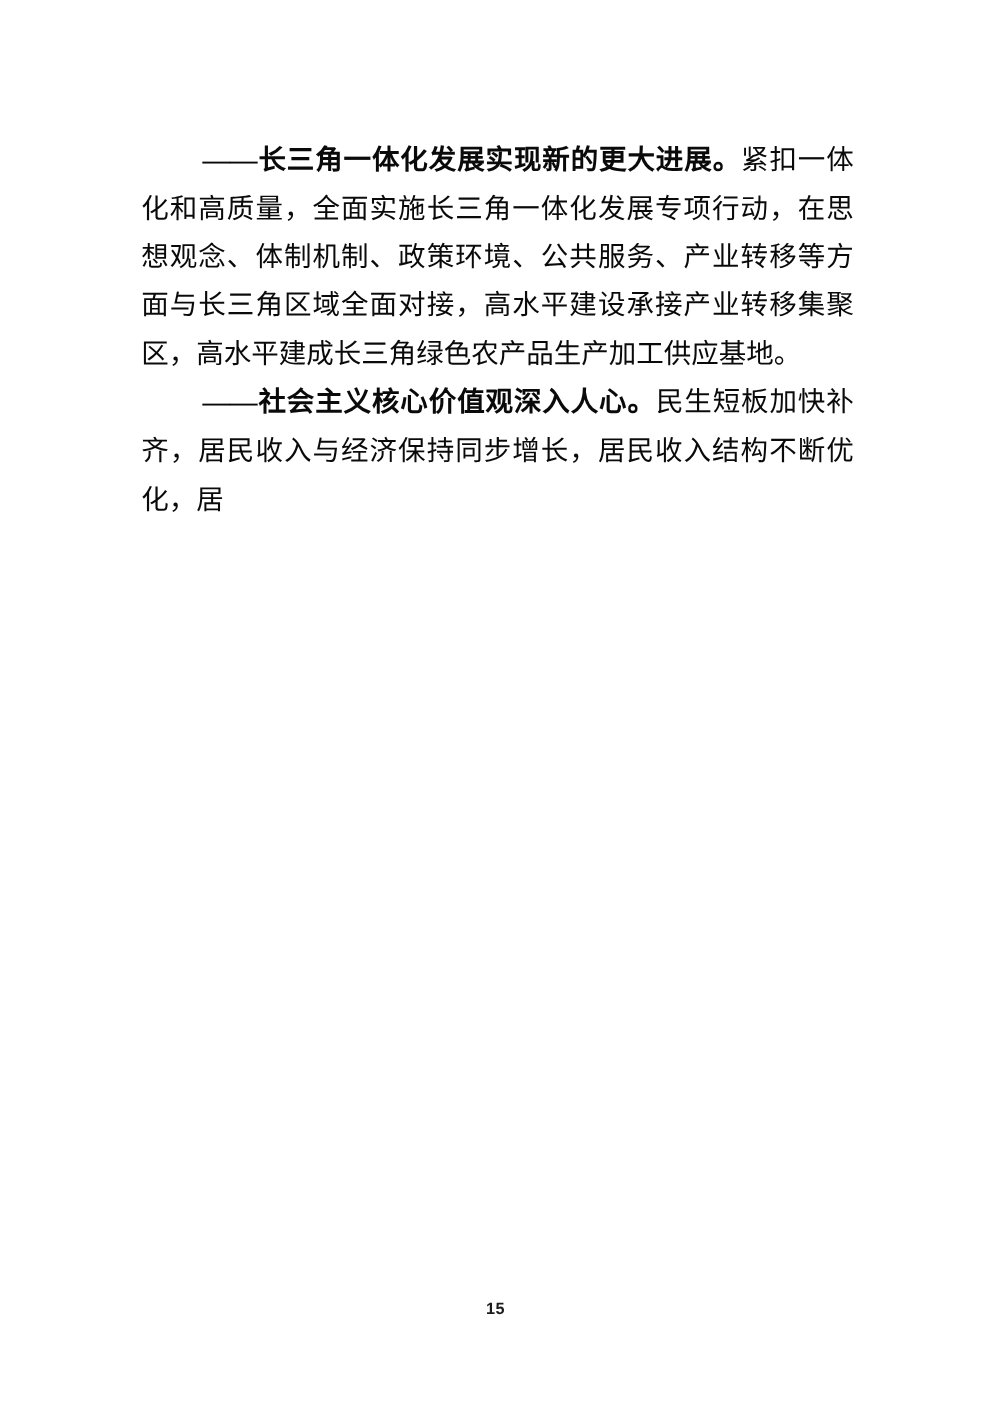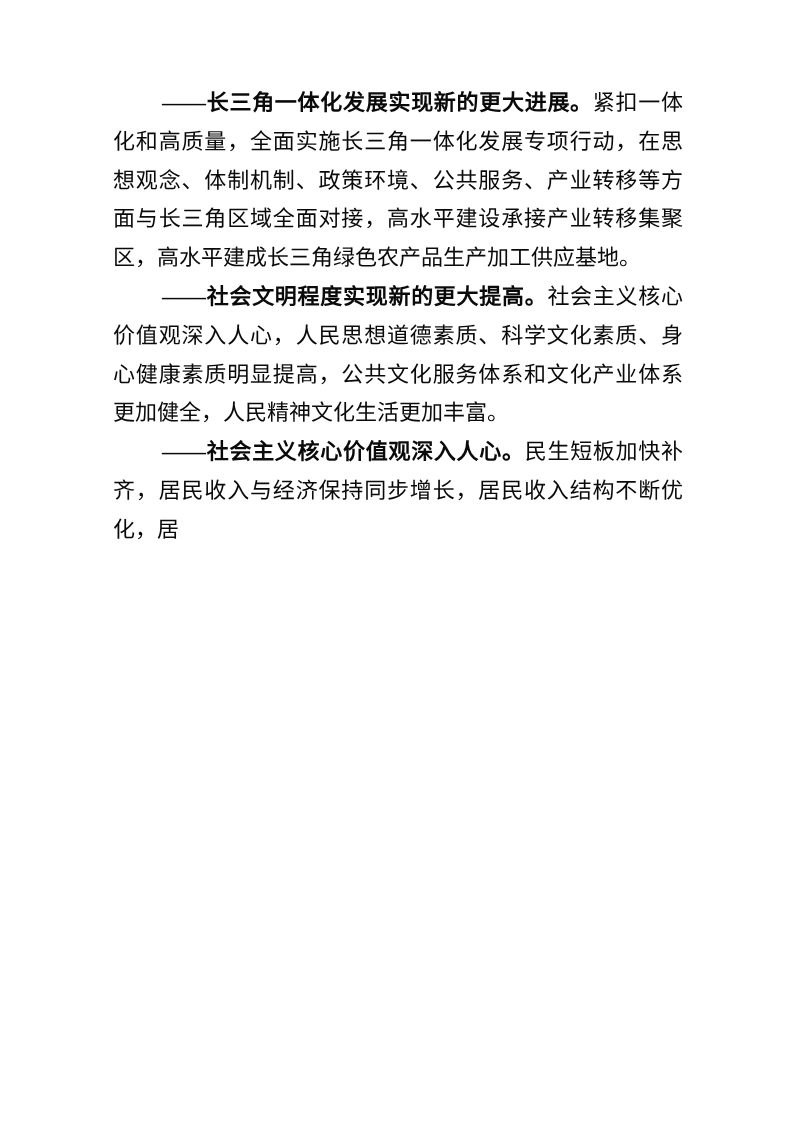--- a/index.html
+++ b/index.html
@@ -12,21 +12,21 @@
     width: 793px;
     height: 1122px;
     background: #ffffff;
     overflow: hidden;
     font-family: "Liberation Serif", "DejaVu Serif", serif;
     color: #000000;
   }
   .doc-body {
     position: absolute;
     left: 113px;
-    top: 84px;
+    top: 109px;
     width: 570px;
   }
   .para {
     margin: 0;
     padding: 0;
     font-size: 22px;
     line-height: 38.8px;
     text-align: justify;
     text-indent: 49px;
     color: #0a0a0a;
@@ -51,16 +51,16 @@
     letter-spacing: 0.5px;
   }
 </style>
 </head>
 <body>
 
 <div class="page">
   <div class="doc-body">
 
   <p class="para"><span class="para-heading">——长三角一体化发展实现新的更大进展。</span><span class="para-body">紧扣一体化和高质量，全面实施长三角一体化发展专项行动，在思想观念、体制机制、政策环境、公共服务、产业转移等方面与长三角区域全面对接，高水平建设承接产业转移集聚区，高水平建成长三角绿色农产品生产加工供应基地。</span></p>
-      <p class="para"><span class="para-heading">——社会文明程度实现新的更大提高。</span><span class="para-body">社会主义核心价值观深入人心，人民思想道德素质、科学文化素质、身心健康素质明显提高，公共文化服务体系和文化产业体系更加健全，人民精神文化生活更加丰富。</span></p>
       <p class="para"><span class="para-heading">——社会主义核心价值观深入人心。</span><span class="para-body">民生短板加快补齐，居民收入与经济保持同步增长，居民收入结构不断优化，居</span></p>
     </div>
+  <div class="page-number">15</div>
 </div>
 
 </body></html>

